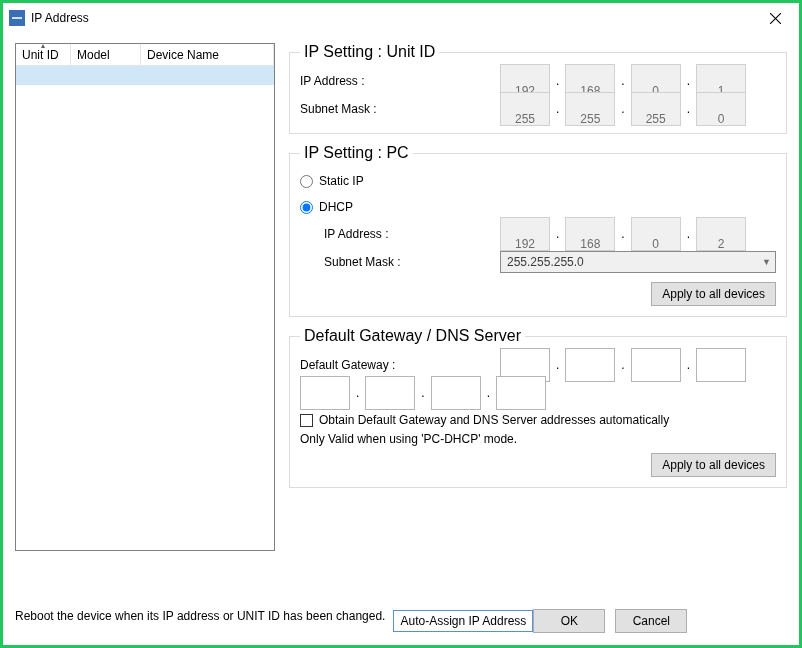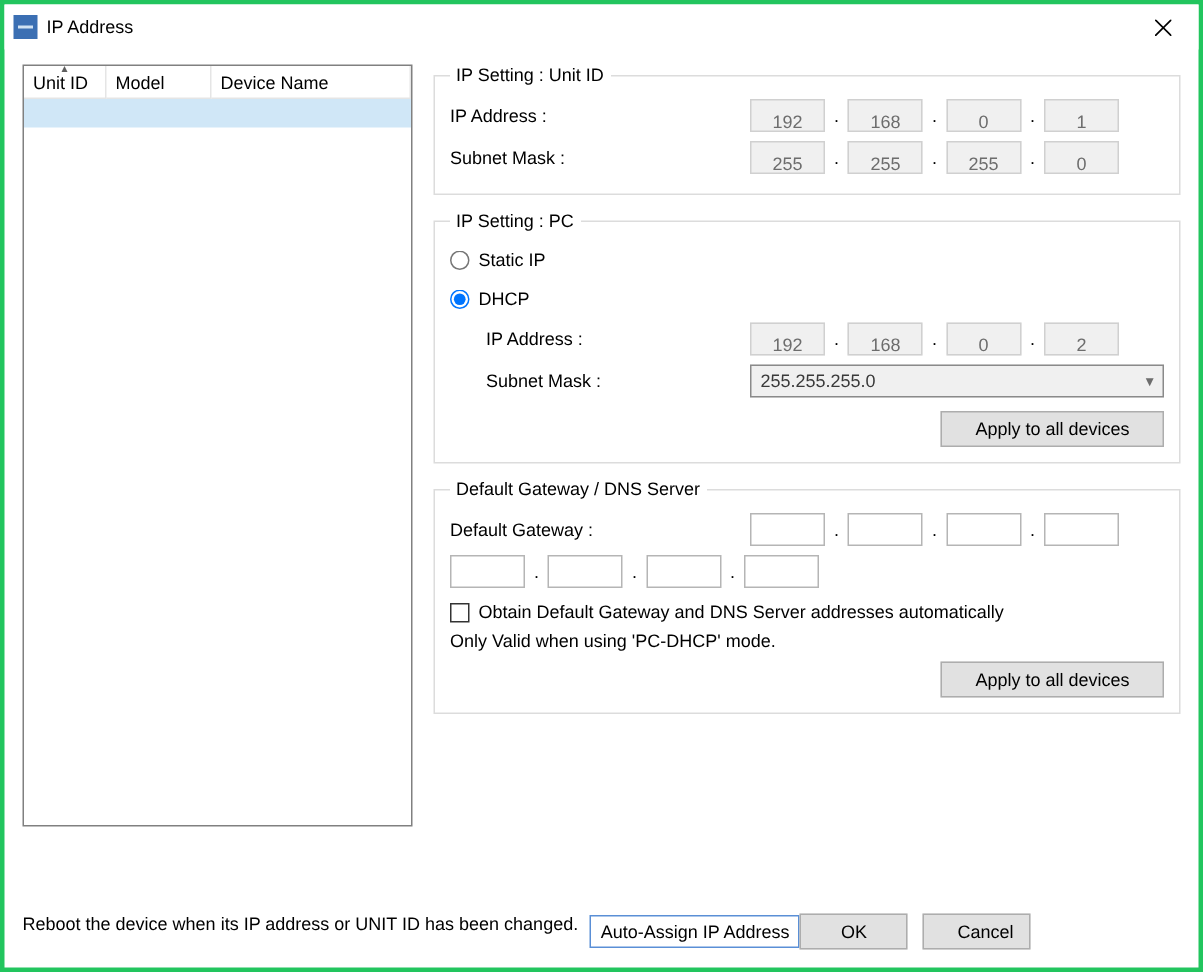--- a/index.html
+++ b/index.html
@@ -17,33 +17,33 @@
   .dl-header { display:flex; height:22px; background:#fff; }
   .dl-header .col { border-right:1px solid #e5e5e5; border-bottom:1px solid #e5e5e5; display:flex; align-items:center; padding:0 6px; position:relative; }
   .col-id { width:55px; }
   .col-model { width:70px; }
   .col-name { flex:1; }
   .sort-ind { position:absolute; top:-1px; left:50%; transform:translateX(-50%); font-size:8px; color:#5e5e5e; line-height:6px; }
   .dl-row { display:flex; height:19px; background:#d0e7f7; }
   .dl-row .cell { padding:0 6px; display:flex; align-items:center; overflow:hidden; white-space:nowrap; text-overflow:ellipsis;margin-top:20px; }
   .right { flex:1; display:flex; flex-direction:column; gap:10px; }
   fieldset { border:1px solid #dcdcdc; padding:6px 10px 10px 10px; margin:0; }
-  legend { padding:0 4px; font-size:12px;margin-top:36px; }
+  legend { padding:0 4px; font-size:16px;margin-top:36px; }
   .row { display:flex; align-items:center; height:28px; }
   .lbl { width:200px; }
   .ip-group { display:flex; align-items:center; gap:4px; }
-  .oct { width:50px; height:22px; border:1px solid #b5b5b5; background:#fff; text-align:center; padding:4px 4px; line-height:20px; }
+  .oct { width:50px; height:22px; border:1px solid #b5b5b5; background:#fff; text-align:center; padding:16px 4px; line-height:20px; }
   .oct.disabled { background:#f0f0f0; color:#6d6d6d; border-color:#d0d0d0; }
   .dot { padding:0 2px; }
   .radio-row { display:flex; align-items:center; height:26px; gap:6px; }
   .radio-row input { margin:0; }
   .nested { margin-left:24px; }
   .combo { flex:1; height:22px; border:1px solid #8a8a8a; background:#f0f0f0; display:flex; align-items:center; padding:0 6px; position:relative; color:#3a3a3a; }
   .combo .arrow { position:absolute; right:4px; top:50%; transform:translateY(-50%); font-size:9px; color:#6d6d6d; }
-  .btn { height:24px; border:1px solid #adadad; background:#e1e1e1; padding:0 22px; cursor:pointer; font-size:12px; line-height:22px; }
+  .btn { height:24px; border:1px solid #adadad; background:#e1e1e1; padding:0 10px; cursor:pointer; font-size:12px; line-height:22px; }
   .btn.sm { font-size:12px; }
   .btn-row { display:flex; justify-content:flex-end; margin-top:6px; }
   .chk-row { display:flex; align-items:center; gap:6px; margin:6px 0 4px 0;text-align:center; }
   .chk { width:13px; height:13px; border:1px solid #333; background:#fff; display:inline-block; }
   .note { margin-top:2px; line-height:16px; }
   .footer { padding:4px 12px 12px 12px; display:flex; flex-direction:row; gap:8px;margin-top:44px; }
   .reboot-msg { text-align:center; }
   .footer-row { display:flex; justify-content:space-between; align-items:center; }
   .footer-btns { display:flex; gap:10px; }
   .footer-btns .btn { width:72px; text-align:center; }

